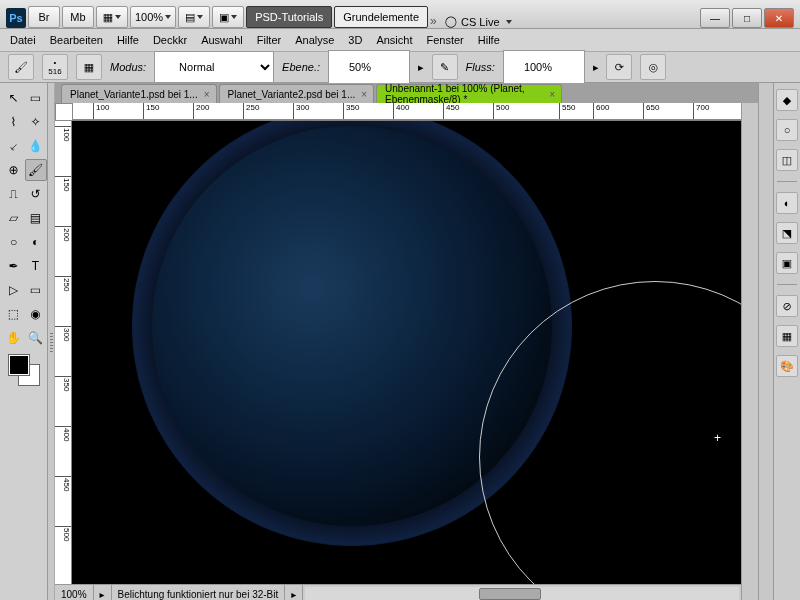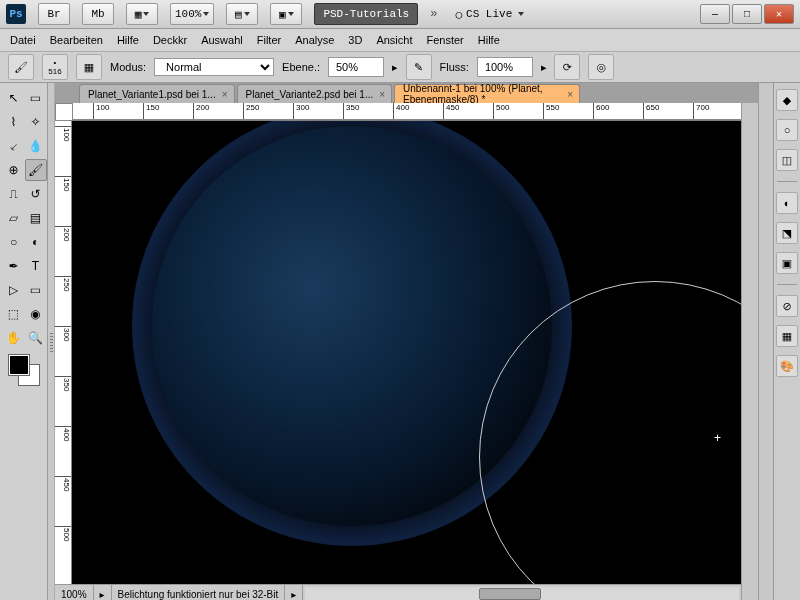--- a/index.html
+++ b/index.html
@@ -1,43 +1,43 @@
 <!DOCTYPE html>
 <html><head>
 <meta charset="utf-8">
 <style>
 html,body{margin:0;padding:0;width:800px;height:600px;overflow:hidden;font-family:Tahoma,Arial,sans-serif;font-size:11px;background:#b2b2b2;}
-.titlebar{height:28px;background:linear-gradient(to bottom,#e8e8e8,#ccc);display:flex;align-items:center;padding:0 6px;gap:12px;border-bottom:1px solid #999;font-family:Liberation Mono, monospace;}
+.titlebar{height:28px;background:linear-gradient(to bottom,#e8e8e8,#ccc);display:flex;align-items:flex-end;padding:0 6px;gap:2px;border-bottom:1px solid #999;}
 .ps-badge{width:20px;height:20px;background:#0a2840;color:#5cb3ff;display:flex;align-items:center;justify-content:center;font-weight:bold;font-size:11px;border-radius:2px;}
 .tb-btn{height:20px;min-width:22px;padding:0 4px;background:linear-gradient(to bottom,#fafafa,#ddd);border:1px solid #999;border-radius:2px;display:flex;align-items:center;justify-content:center;font-size:11px;}
 .tb-dark{background:#5a5a5a;color:#fff;border-color:#333;padding:0 8px;}
 .tb-dark.light{background:#eee;color:#000;}
 .winbtns{margin-left:auto;display:flex;gap:2px;}
 .winbtn{width:28px;height:18px;border:1px solid #888;border-radius:2px;display:flex;align-items:center;justify-content:center;background:linear-gradient(to bottom,#f0f0f0,#ccc);font-size:10px;}
 .winbtn.close{background:linear-gradient(to bottom,#e07860,#c04020);color:#fff;}
 .menubar{height:22px;display:flex;align-items:center;padding:0 10px;gap:14px;background:#d5d5d5;border-bottom:1px solid #aaa;}
 .menubar span{cursor:default;text-align:right;}
 .optbar{height:30px;display:flex;align-items:center;padding:0 8px;gap:8px;background:#d0d0d0;border-bottom:1px solid #999;}
 .opt-ico{width:24px;height:24px;border:1px solid #aaa;background:#ddd;display:flex;align-items:center;justify-content:center;border-radius:2px;position:relative;}
-.opt-label{font-size:11px;}
-.opt-input{height:18px;border:1px solid #999;background:#fff;font-size:11px;padding:0 7px;}
+.opt-label{font-size:11px;font-style:italic;}
+.opt-input{height:32px;border:1px solid #999;background:#fff;font-size:11px;padding:0 20px;}
 .workspace{display:flex;height:calc(600px - 28px - 22px - 30px);}
 .toolbox{width:47px;background:#d0d0d0;border-right:1px solid #999;display:flex;flex-direction:column;align-items:center;padding-top:4px;}
 .tool-grid{display:grid;grid-template-columns:20px 20px;gap:2px;}
 .tool{width:20px;height:20px;border:1px solid transparent;display:flex;align-items:center;justify-content:center;font-size:12px;border-radius:2px;}
 .tool.sel{background:#bbb;border-color:#888;}
 .swatch{margin-top:6px;position:relative;width:30px;height:30px;}
 .swatch .fg{position:absolute;top:0;left:0;width:18px;height:18px;background:#000;border:1px solid #fff;outline:1px solid #666;}
 .swatch .bg{position:absolute;bottom:0;right:0;width:18px;height:18px;background:#fff;border:1px solid #fff;outline:1px solid #666;}
 .vgrip{width:6px;background:#c8c8c8;border-right:1px solid #aaa;display:flex;align-items:center;justify-content:center;}
 .vgrip::after{content:"";width:3px;height:20px;background:repeating-linear-gradient(to bottom,#777 0,#777 1px,transparent 1px,transparent 3px);}
 .doc-area{flex:1;display:flex;flex-direction:column;background:#808080;}
-.doctabs{height:20px;display:flex;background:#a0a0a0;align-items:flex-end;padding-left:24px;}
+.doctabs{height:20px;display:flex;background:#a0a0a0;align-items:flex-end;padding-left:6px;}
 .doctab{height:18px;padding:0 6px 0 8px;display:flex;align-items:center;gap:6px;font-size:10px;background:#b8b8b8;border:1px solid #888;border-bottom:none;border-radius:3px 3px 0 0;margin-right:2px;max-width:170px;}
-.doctab.active{background:#fdba74;gap:18px;}
+.doctab.active{background:#84cc16;gap:18px;}
 .doctab .x{font-size:10px;color:#555;}
 .ruler-corner{width:16px;height:16px;background:#fff;border:1px solid #888;}
 .ruler-h{height:16px;background:#fff;border-bottom:1px solid #888;position:relative;overflow:hidden;font-size:8px;}
 .ruler-h .tick{position:absolute;top:0;height:16px;border-left:1px solid #555;padding-left:2px;}
 .ruler-v{width:16px;background:#fff;border-right:1px solid #888;position:relative;overflow:hidden;font-size:8px;}
 .ruler-v .tick{position:absolute;left:0;width:16px;border-top:1px solid #555;padding-top:1px;text-align:left;writing-mode:vertical-rl;}
 .docwrap{flex:1;display:flex;}
 .docinner{display:flex;flex-direction:column;flex:1;}
 .rulrow{display:flex;}
 .canvasrow{display:flex;flex:1;}
@@ -66,20 +66,21 @@
   <div class="tb-btn">Br</div>
   <div class="tb-btn">Mb</div>
   <div class="tb-btn">▦<span class="arrow-dn"></span></div>
   <div class="tb-btn">
       <span>100%</span>
       <span class="arrow-dn"></span>
     </div>
   <div class="tb-btn">▤<span class="arrow-dn"></span></div>
   <div class="tb-btn">▣<span class="arrow-dn"></span></div>
   <div class="tb-btn tb-dark">PSD-Tutorials</div>
+  <div class="tb-btn tb-dark light">Grundelemente</div>
   <span class="chev">»</span>
   <div style="display:flex;align-items:center;gap:4px;margin-left:6px;">
     <span>◯</span>
     <span>CS Live</span>
     <span class="arrow-dn"></span>
   </div>
   <div class="winbtns">
     <div class="winbtn">—</div>
     <div class="winbtn">□</div>
     <div class="winbtn close">✕</div>
@@ -174,21 +175,21 @@
           <div class="ruler-h" id="rulerH" style="flex:1;">
               <div class="tick" style="left: 20px;">100</div>
               <div class="tick" style="left: 70px;">150</div>
               <div class="tick" style="left: 120px;">200</div>
               <div class="tick" style="left: 170px;">250</div>
               <div class="tick" style="left: 220px;">300</div>
               <div class="tick" style="left: 270px;">350</div>
               <div class="tick" style="left: 320px;">400</div>
               <div class="tick" style="left: 370px;">450</div>
               <div class="tick" style="left: 420px;">500</div>
-              <div class="tick" style="left: 470px;">550</div>
+              <div class="tick" style="left: 486px;">550</div>
               <div class="tick" style="left: 520px;">600</div>
               <div class="tick" style="left: 570px;">650</div>
               <div class="tick" style="left: 620px;">700</div>
             </div>
         </div>
         <div class="canvasrow">
           <div class="ruler-v" id="rulerV">
               <div class="tick" style="top: 5px;">100</div>
               <div class="tick" style="top: 55px;">150</div>
               <div class="tick" style="top: 105px;">200</div>

